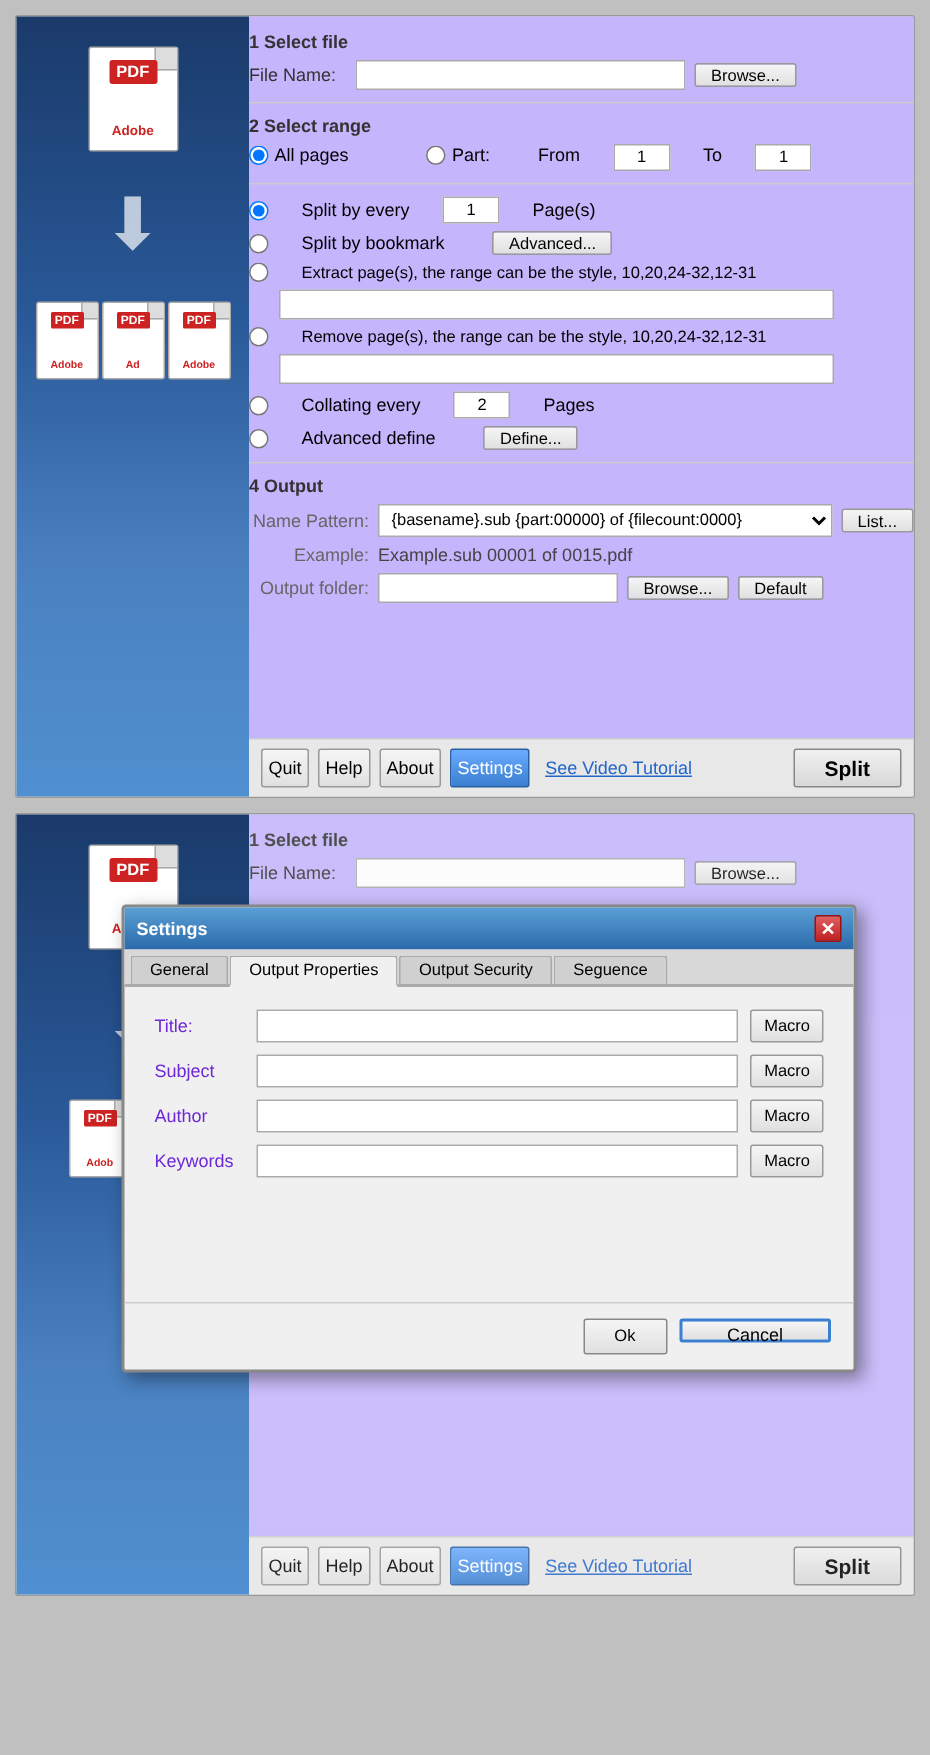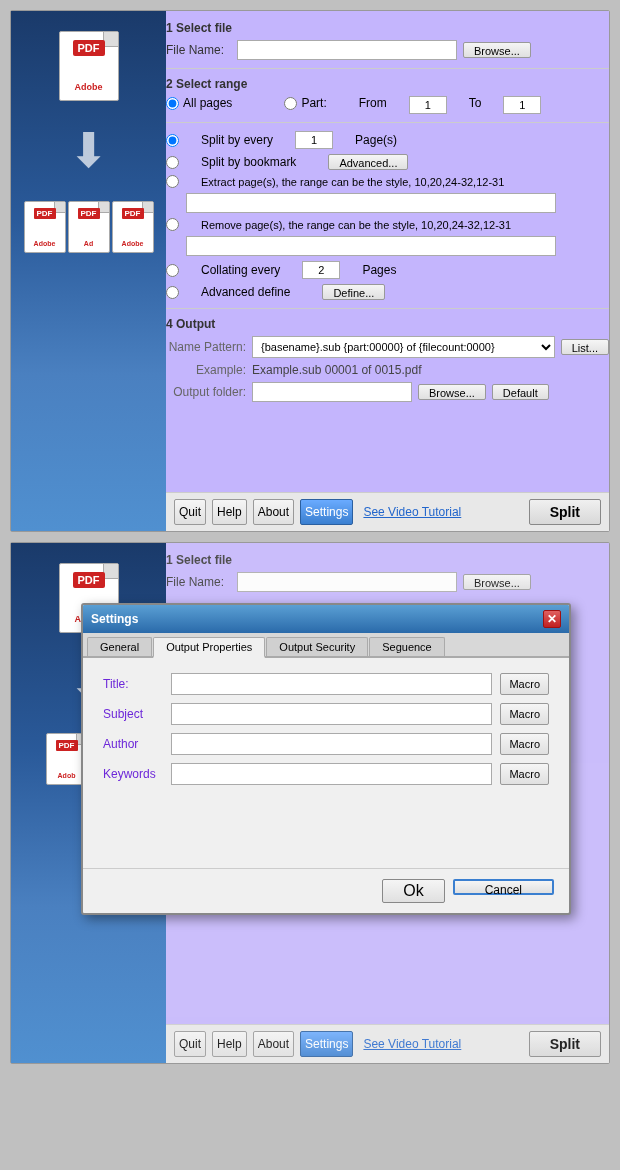--- a/index.html
+++ b/index.html
@@ -419,21 +419,21 @@
       justify-content: flex-end;
       padding: 10px 15px;
       gap: 8px;
       border-top: 1px solid #ccc;
     }
 
     .btn-ok {
       height: 24px;
       border: 1px solid #888;
       background: linear-gradient(180deg, #f5f5f5, #e0e0e0);
-      font-size: 16px;
+      font-size: 11px;
       padding: 2px 20px;
       cursor: pointer;
       border-radius: 2px;
     }
 
     .btn-cancel {
       height: 16px;
       border: 2px solid #3a7fd0;
       background: linear-gradient(180deg, #f5f5f5, #e0e0e0);
       font-size: 12px;

